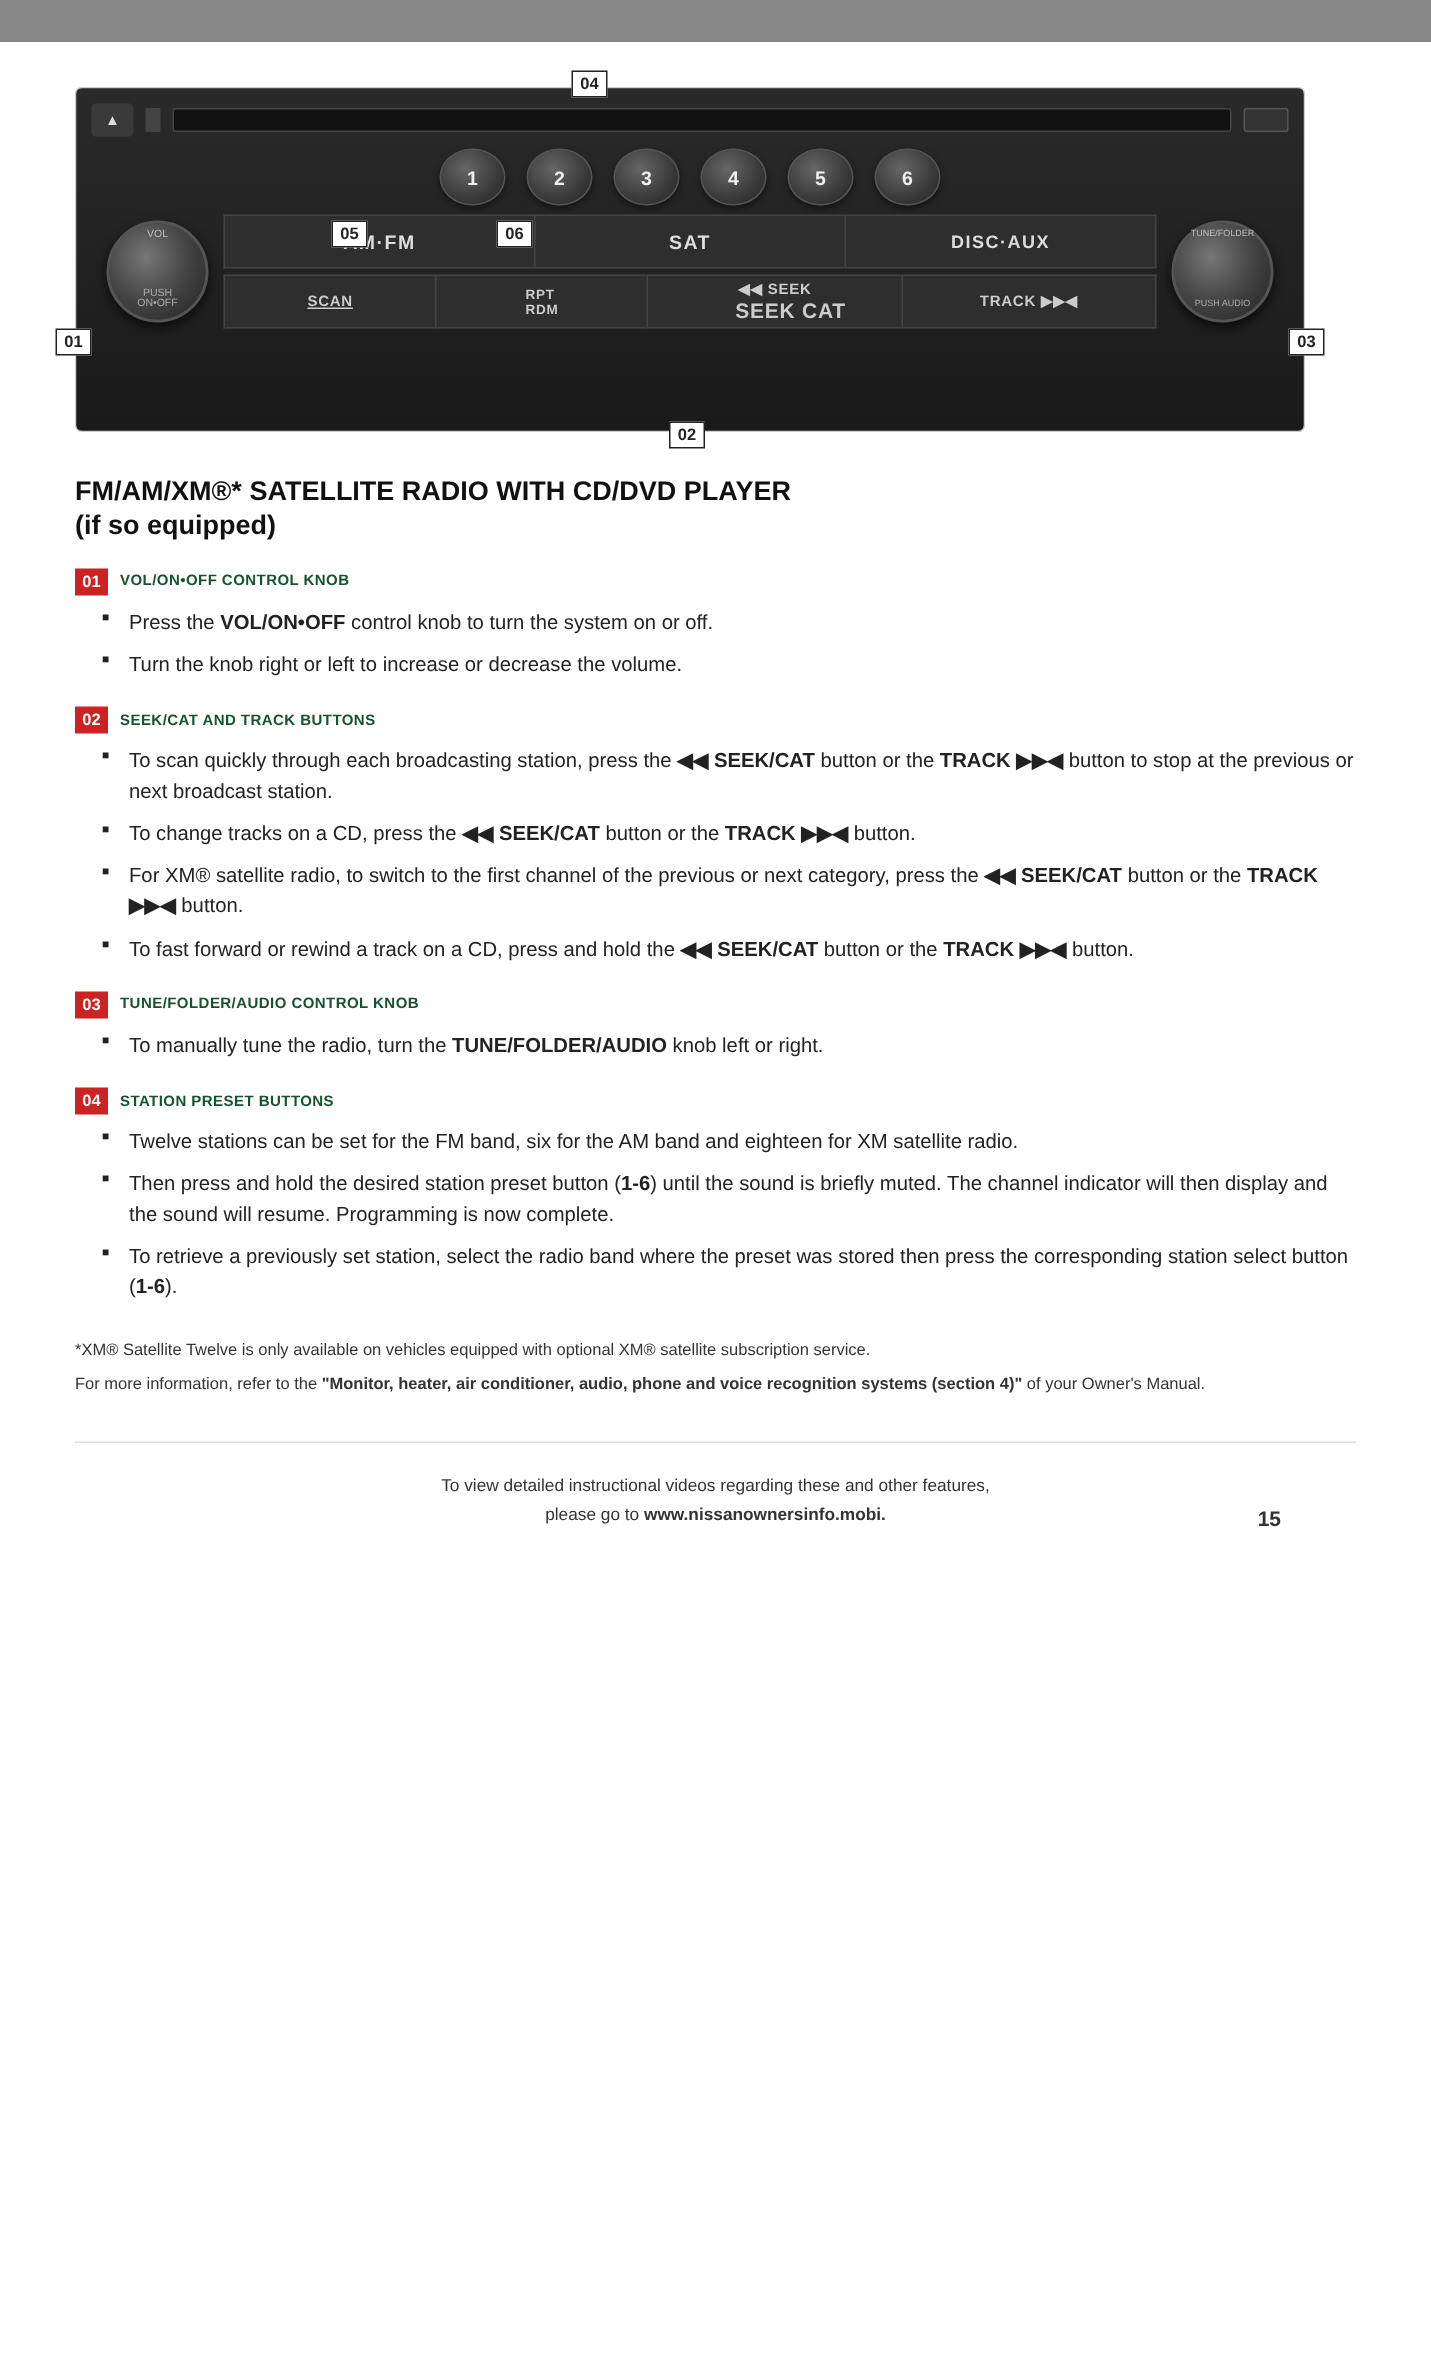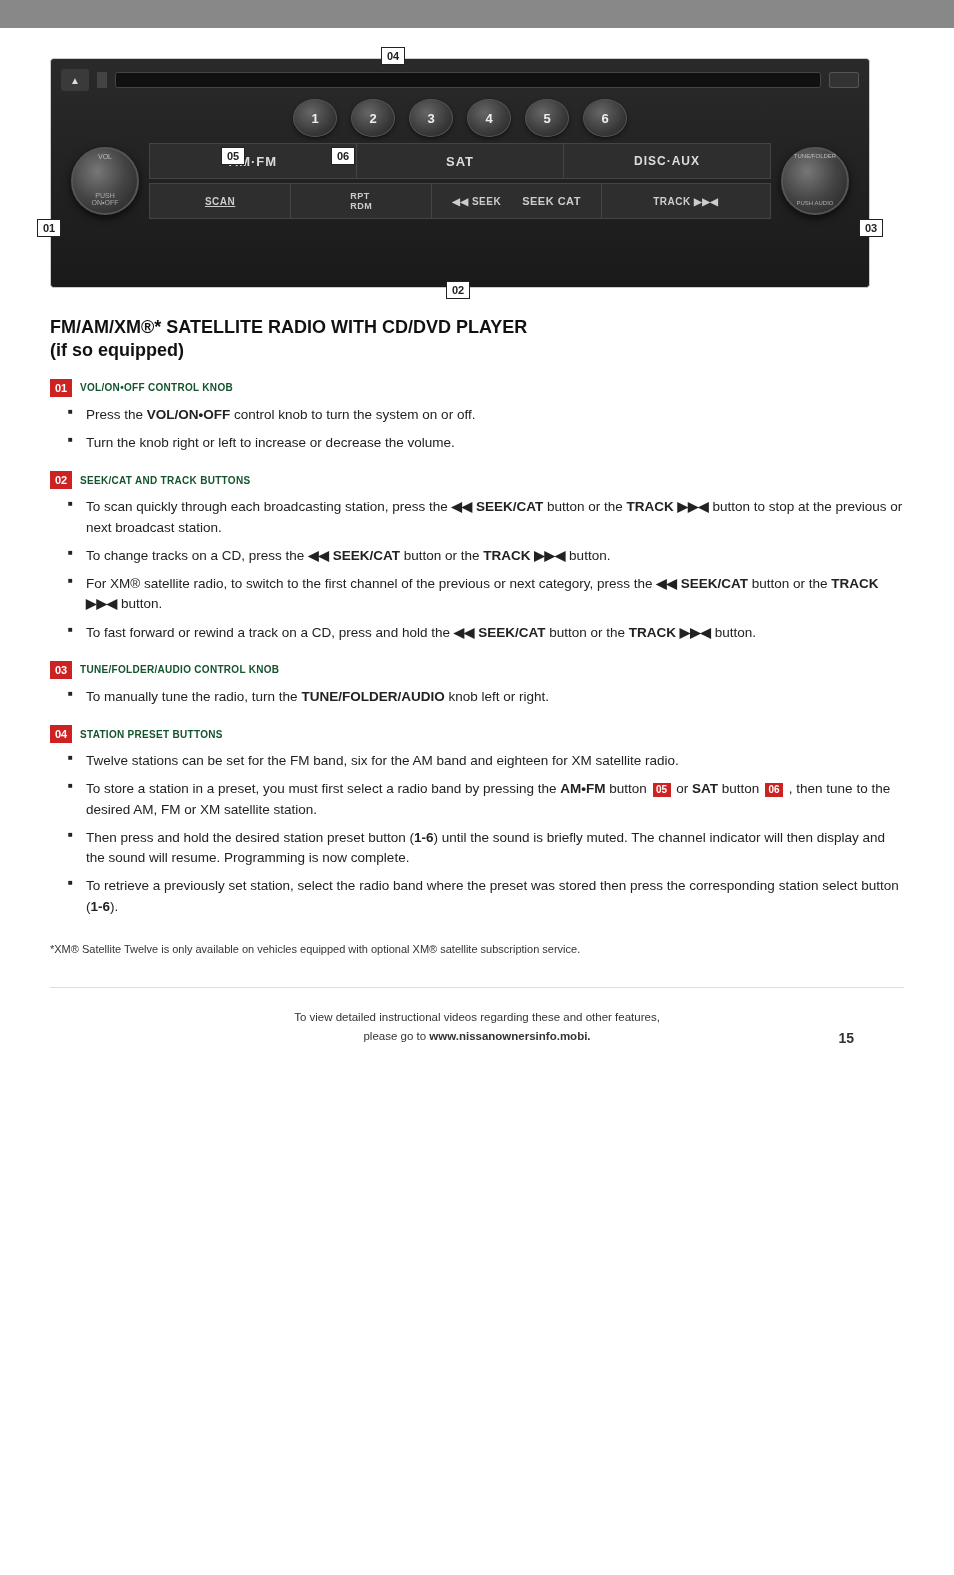--- a/index.html
+++ b/index.html
@@ -416,23 +416,23 @@
 
             <div class="band-row">
               <div class="band-btn am-fm">AM·FM</div>
               <div class="band-btn sat">SAT</div>
               <div class="band-btn disc-aux">DISC·AUX</div>
             </div>
 
             <div class="control-row">
               <div class="ctrl-btn scan">SCAN</div>
               <div class="ctrl-btn rpt" style="font-size:9px;">RPT<br>RDM</div>
-              <div class="ctrl-btn seek-cat" style="flex-direction:row; align-items:center;">
+              <div class="ctrl-btn seek-cat" style="flex-direction:column; align-items:center;">
                 <span style="font-size:10px;">◀◀ SEEK</span>
-                <span style="font-size:11px;padding-left:21px;">SEEK CAT</span>
+                <span style="font-size:14px;padding-left:21px;">SEEK CAT</span>
               </div>
               <div class="ctrl-btn track" style="font-size:10px;">TRACK ▶▶◀</div>
             </div>
           </div>
 
           <div class="knob-right">
             <span class="knob-right-top">TUNE/FOLDER</span>
             <div class="knob-right-label">PUSH AUDIO</div>
           </div>
 
@@ -493,28 +493,28 @@
     </ul>
   </div>
 
   <div class="section">
     <div class="section-header">
       <div class="section-num">04</div>
       <div class="section-title">STATION PRESET BUTTONS</div>
     </div>
     <ul class="bullets">
       <li>Twelve stations can be set for the FM band, six for the AM band and eighteen for XM satellite radio.</li>
-      <li>To store a station in a preset, you must first select a radio band by pressing the <span class="bold">AM•FM</span> button <span class="inline-num">05</span> or <span class="bold">SAT</span> button <span class="inline-num">06</span> , then tune to the desired AM, FM or XM satellite station.</li>
       <li>Then press and hold the desired station preset button (<span class="bold">1-6</span>) until the sound is briefly muted. The channel indicator will then display and the sound will resume. Programming is now complete.</li>
       <li>To retrieve a previously set station, select the radio band where the preset was stored then press the corresponding station select button (<span class="bold">1-6</span>).</li>
     </ul>
   </div>
 
   <div class="footnotes">
     <p>*XM® Satellite Twelve is only available on vehicles equipped with optional XM® satellite subscription service.</p>
+    <p>For more information, refer to the <span class="bold-note">"Monitor, heater, air conditioner, audio, phone and voice recognition systems (section 4)"</span> of your Owner's Manual.</p>
   </div>
 
   <div style="position:relative; margin-top:30px;">
     <div class="divider-line"></div>
     <div class="page-footer">
       <span>To view detailed instructional videos regarding these and other features,</span><br>
       <span>please go to </span><span class="bold">www.nissanownersinfo.mobi.</span>
       <span class="page-num">15</span>
     </div>
   </div>

